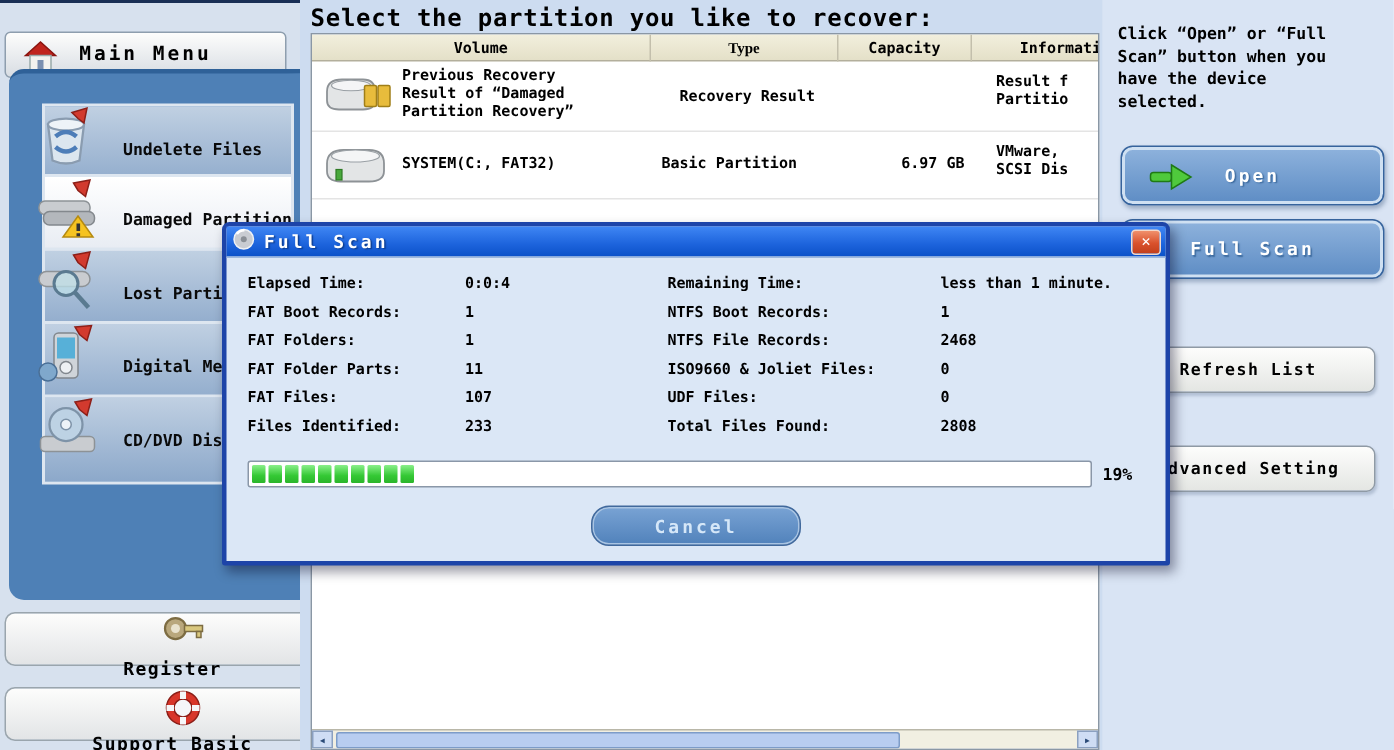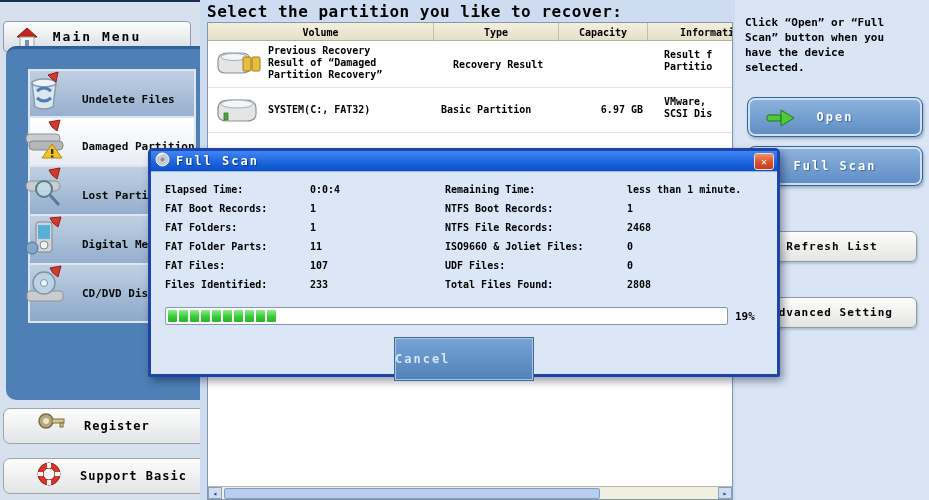--- a/index.html
+++ b/index.html
@@ -19,21 +19,21 @@
     background:#4e80b6; border-top:3px solid #2f6198; border-left:2px solid #higher; border-radius:10px 0 0 10px; }
   .nav-btn { position:absolute; left:22px; width:168px; height:60px;
     background:linear-gradient(180deg,#c0d0e2,#8ca8ca); border:2px solid #dde6f0; border-radius:0;
     display:flex; align-items:center; cursor:pointer; }
   .nav-btn.active { background:linear-gradient(180deg,#ffffff,#e4e9f1); }
   .nav-btn .nav-icon { position:absolute; left:-8px; top:0px; }
   .nav-btn span.lbl { font-weight:bold; font-size:11px; color:#0a0a0a; margin-left:52px; white-space:nowrap; }
 
   .foot-btn { position:absolute; left:3px; width:206px; height:36px;
     background:linear-gradient(180deg,#fdfdfc,#e2e4e6); border:1px solid #9aa5ad; border-radius:7px;
-    display:flex; align-items:center; cursor:pointer; }
+    display:flex; align-items:center; cursor:pointer;flex-direction:column; }
   .foot-btn .f-icon { margin-left:32px; }
   .foot-btn span.lbl { font-weight:bold; font-size:12px; letter-spacing:1px; color:#000; margin-left:18px; white-space:nowrap; }
 
   
   .main { position:absolute; left:200px; top:0; width:535px; height:500px; background:#cddcf0; }
   .main-title { position:absolute; left:7px; top:2px; font-weight:bold; font-size:16px; letter-spacing:0.5px; color:#000; white-space:nowrap; }
   .ptable { position:absolute; left:7px; top:22px; width:526px; height:478px; background:#ffffff; border:1px solid #8a97a5; overflow:hidden; }
   .thead { position:absolute; left:0; top:0; width:100%; height:18px; background:linear-gradient(180deg,#f2efdd,#e4e0c8); border-bottom:1px solid #b3af9c; display:flex; }
   .th { height:18px; font-weight:bold; font-size:10px; color:#000; display:flex; align-items:center; justify-content:center; border-right:1px solid #c3bfac; flex:none; }
   .trow { position:absolute; left:0; width:100%; display:flex; border-bottom:1px solid #e4e4e4; cursor:pointer; }
@@ -74,24 +74,24 @@
   .stats { position:absolute; left:0; top:12px; width:100%; }
   .srow { display:flex; height:19px; padding-left:14px; font-size:10px; font-weight:bold; color:#000; }
   .srow .l1 { width:145px; flex:none; }
   .srow .v1 { width:135px; flex:none; }
   .srow .l2 { width:182px; flex:none; }
   .srow .v2 { flex:1; }
   .progress-track { position:absolute; left:14px; top:135px; width:563px; height:18px; background:#fff; border:1px solid #8a97a8; border-radius:2px; display:flex; align-items:center; padding-left:2px; overflow:hidden; }
   .pblock { width:9px; height:12px; margin-right:2px; flex:none; border-radius:1px;
     background:linear-gradient(180deg,#8aef8a,#34c834 60%,#2bb52b); }
   .pct { position:absolute; left:584px; top:138px; font-size:11px; font-weight:bold; color:#000; }
-  .cancel-btn { position:absolute; left:243px; top:165px; width:140px; height:44px;
-    background:linear-gradient(180deg,#79a3d4,#5182bb); border:1px solid #41699c; border-radius:0;
+  .cancel-btn { position:absolute; left:243px; top:165px; width:140px; height:27px;
+    background:linear-gradient(180deg,#79a3d4,#5182bb); border:1px solid #41699c; border-radius:12px;
     box-shadow:0 0 0 1px #a9c4e2 inset;
-    display:flex; align-items:center; justify-content:flex-start; cursor:pointer; }
+    display:flex; align-items:center; justify-content:center; cursor:pointer; }
   .cancel-btn span.lbl { font-weight:bold; font-size:12px; letter-spacing:2px; color:#d5e7f8; }
 </style>
 </head>
 <body>
 
 <div class="screen">
 
   <div class="sidebar">
     <div class="main-menu-btn">
       <span class="mm-icon">
@@ -197,21 +197,21 @@
       <span class="lbl">Support Basic</span>
     </div>
   </div>
 
   <div class="main">
     <div class="main-title">Select the partition you like to recover:</div>
 
     <div class="ptable">
       <div class="thead">
         <div class="th" style="width:226px;">Volume</div>
-        <div class="th" style="width:125px;">Type</div>
+        <div class="th" style="width:125px;font-family:Liberation Serif, serif;">Type</div>
         <div class="th" style="width:89px;">Capacity</div>
         <div class="th" style="width:130px; border-right:none;">Information</div>
       </div>
 
       <div class="trow" style="top:18px; height:47px;">
         <div class="cell" style="width:226px;">
           <span class="drive-ic">
             <svg width="46" height="34" viewBox="0 0 46 34">
                 <path d="M2 14 Q2 6 12 6 L26 6 Q34 6 34 14 L34 20 Q34 26 26 26 L10 26 Q2 26 2 20 Z" fill="#e3e5e6" stroke="#8d9296" stroke-width="1.2"></path>
                 <ellipse cx="18" cy="10" rx="13" ry="3.5" fill="#f4f5f6" stroke="#9aa0a5" stroke-width="0.8"></ellipse>

